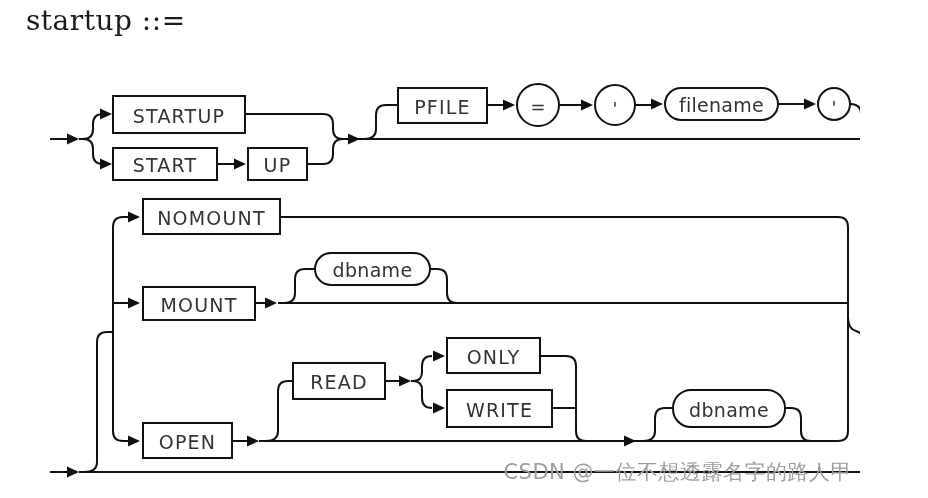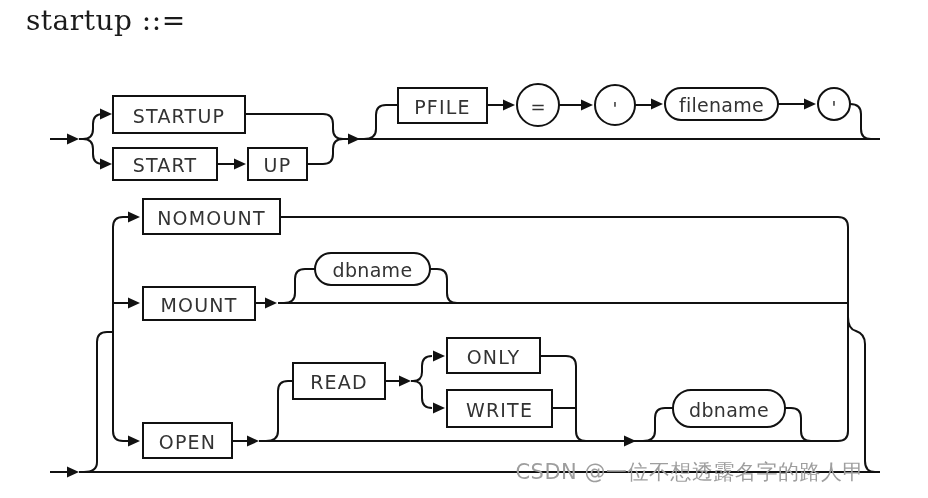--- a/index.html
+++ b/index.html
@@ -8,31 +8,30 @@
     --wm:#9e9e9e;
     --bg:#ffffff;
   }
   html,body{margin:0;padding:0;background:#fff;}
   .canvas{
     position:relative;
     width:860px;height:498px;
     background:var(--bg);
     overflow:hidden;
     font-family:"DejaVu Sans",sans-serif;
-    padding-left:20px;
   }
   .page-title{
     position:absolute;left:26px;top:4px;
     font-family:"DejaVu Serif","Liberation Serif",serif;
     font-size:28px;color:#1b1b1b;
     letter-spacing:0.5px;
     white-space:nowrap;
   }
   .watermark{
-    position:absolute;right:16px;top:458px;
+    position:absolute;right:8px;top:458px;
     font-size:21px;color:var(--wm);
     white-space:nowrap;
     letter-spacing:0.5px;
   }
   svg{position:absolute;left:0;top:0;}
   .rail{fill:none;stroke:var(--line);stroke-width:2;}
   .node rect,.node circle{fill:#fff;stroke:var(--line);stroke-width:2;}
   .ah{fill:var(--line);stroke:none;}
   text{
     font-family:"DejaVu Sans",sans-serif;

